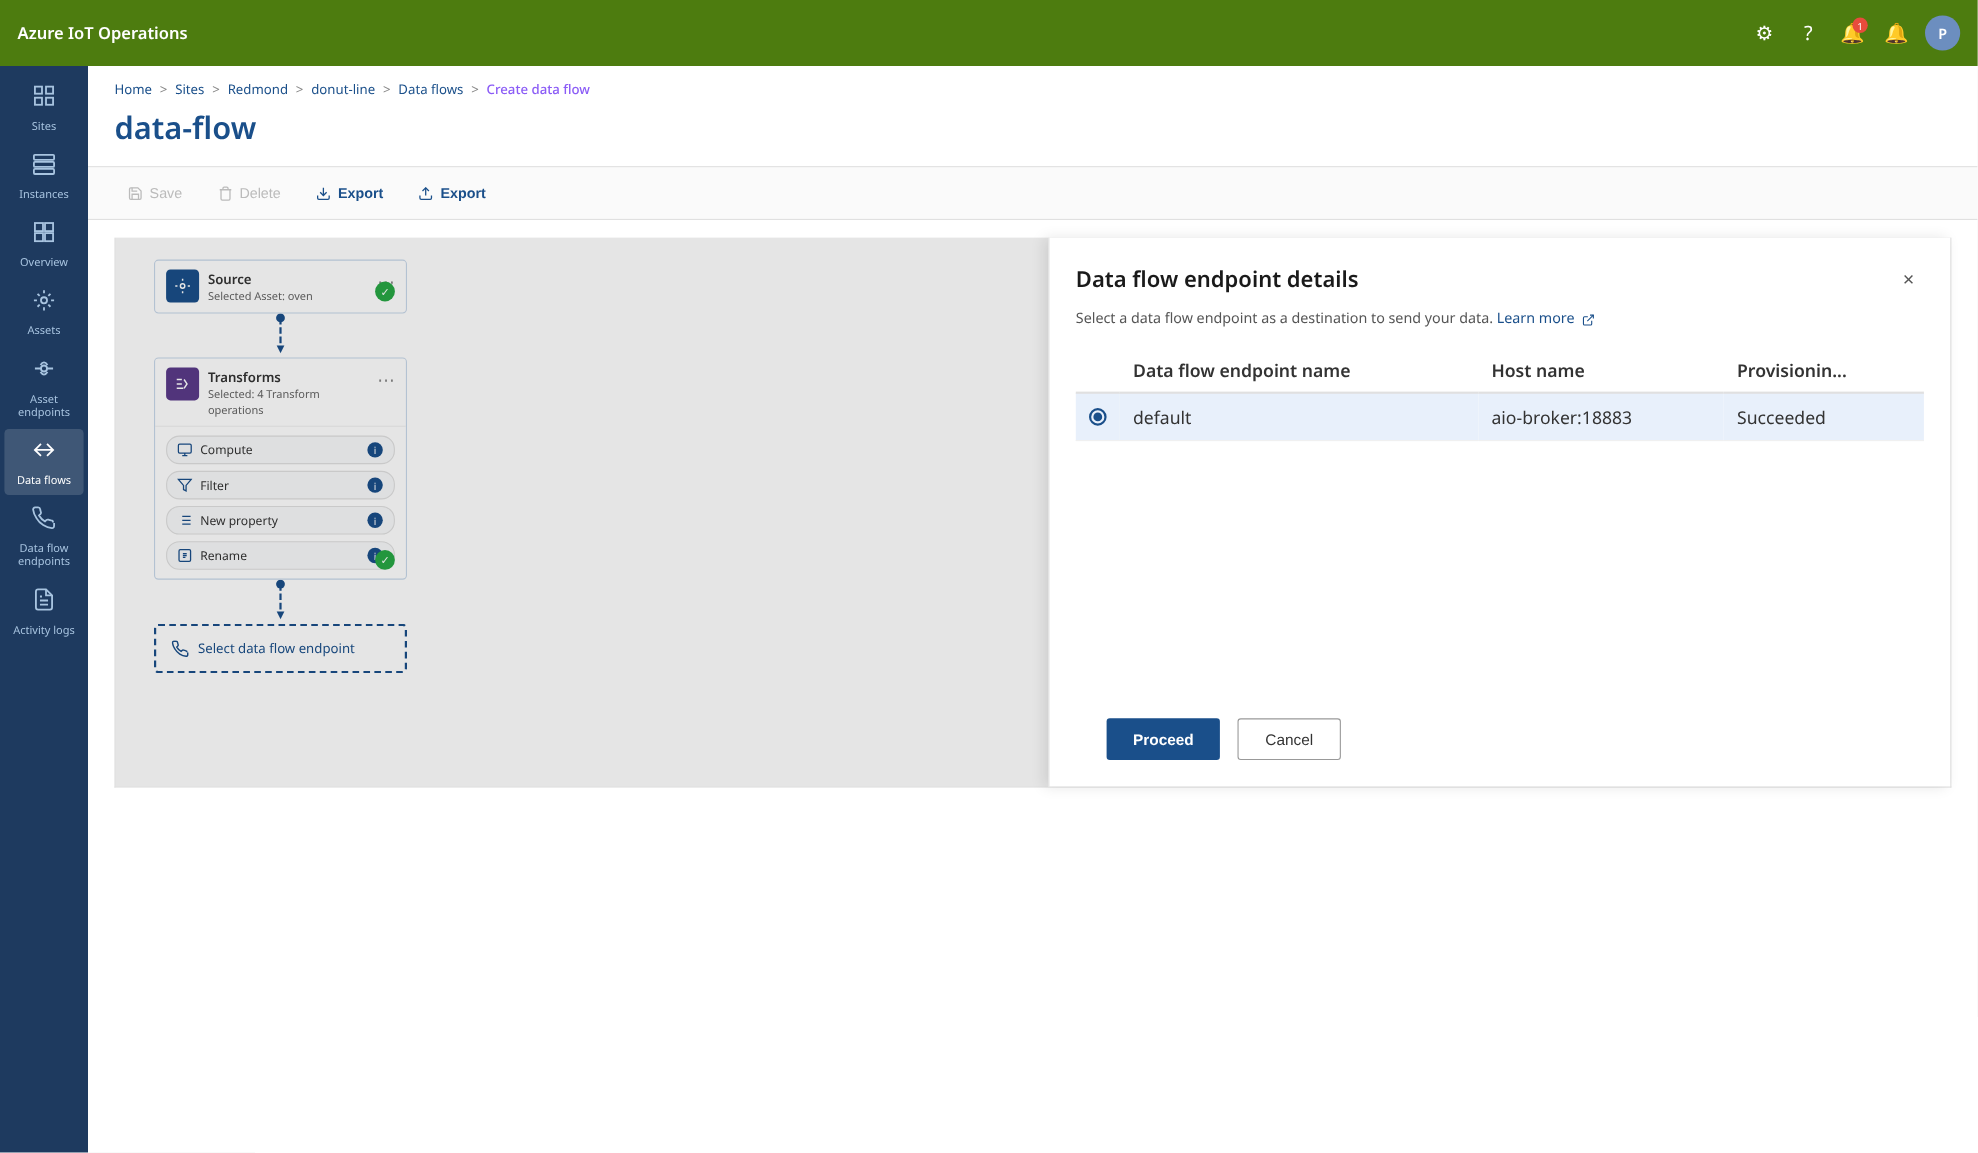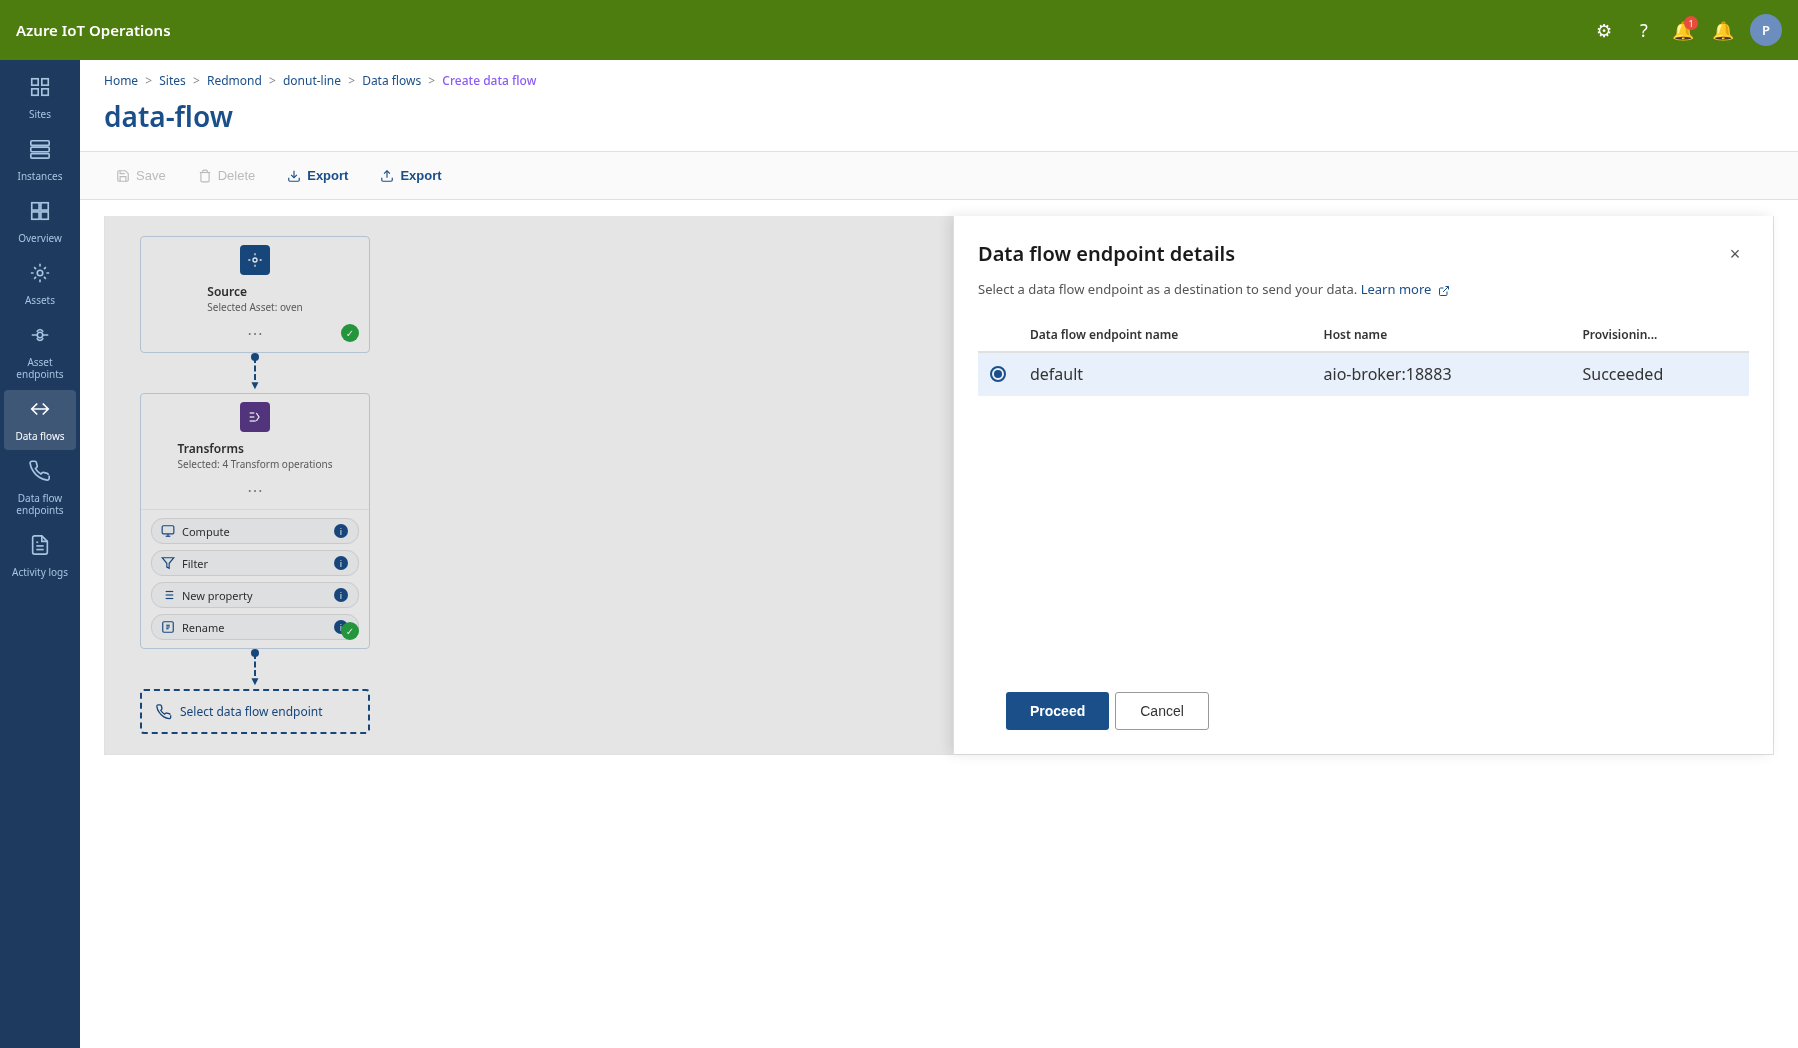--- a/index.html
+++ b/index.html
@@ -187,24 +187,22 @@
     .flow-node {
       width: 230px;
       border: 1px solid #c8d8ea;
       border-radius: 4px;
       background: white;
       position: relative;
       overflow: visible;
     }
     .flow-node-header {
       display: flex;
-      align-items: center;
       padding: 8px 10px;
       gap: 8px;
-      flex-direction: column;
     }
     .flow-node-icon {
       width: 30px; height: 30px;
       border-radius: 4px;
       display: flex; align-items: center; justify-content: center;
       color: white;
       font-size: 14px;
       flex-shrink: 0;
     }
     .icon-blue { background: #1a4f8a; }
@@ -372,21 +370,21 @@
     .modal-desc a { color: #1a4f8a; text-decoration: none; }
 
     
     .endpoint-table {
       width: 100%;
       border-collapse: collapse;
     }
     .endpoint-table th {
       text-align: left;
       padding: 8px 12px;
-      font-size: 12px;
+      font-size: 16px;
       font-weight: 600;
       color: #333;
       border-bottom: 2px solid #e0e0e0;
     }
     .endpoint-table td {
       padding: 10px 12px;
       font-size: 16px;
       color: #333;
       border-bottom: 1px solid #f0f0f0;
     }
@@ -403,21 +401,21 @@
     .radio-inner {
       width: 8px; height: 8px;
       background: #1a4f8a;
       border-radius: 50%;
     }
 
     
     .modal-footer {
       margin-top: auto;
       display: flex;
-      gap: 6px;
+      gap: 16px;
       padding-top: 20px;
       padding-left: 28px;
     }
     .btn-primary {
       padding: 10px 24px;
       background: #1a4f8a;
       color: white;
       border: none;
       border-radius: 3px;
       font-size: 14px;

